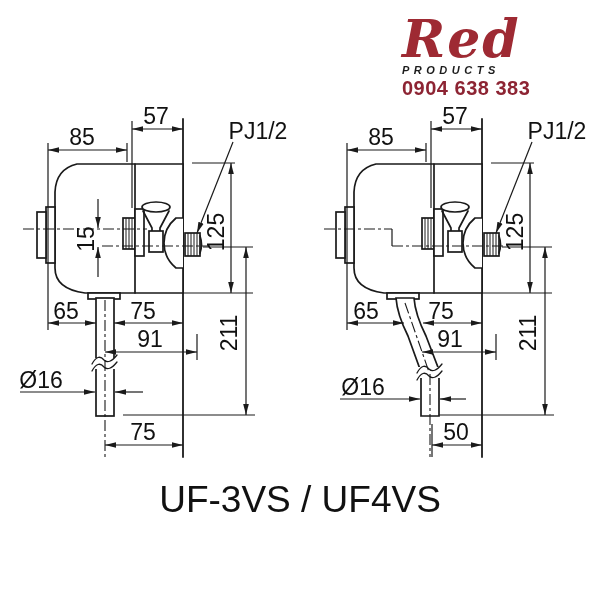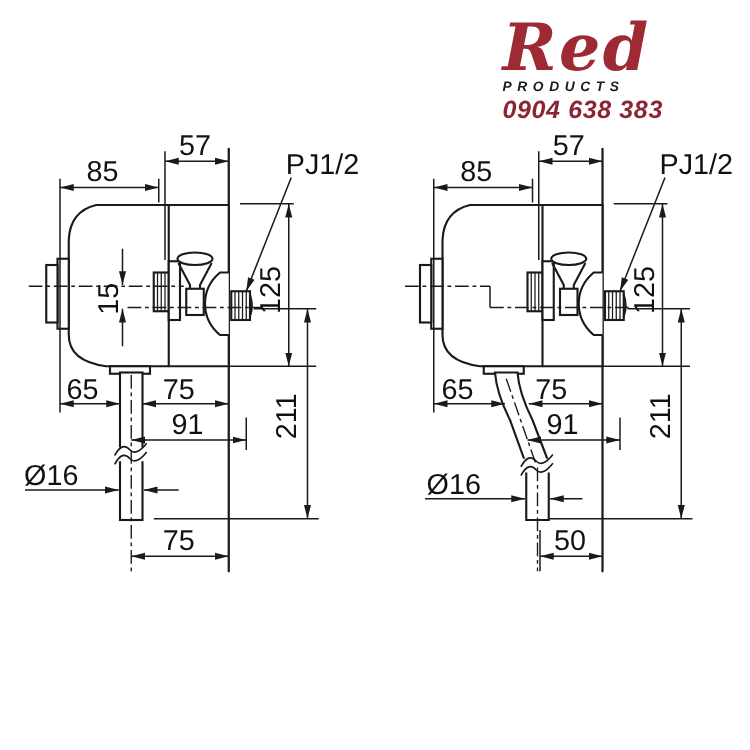--- a/index.html
+++ b/index.html
@@ -6,21 +6,21 @@
   body{width:600px;height:600px;background:#ffffff;position:relative;overflow:hidden;
        font-family:"Liberation Sans",sans-serif;}
   .page{position:absolute;inset:0;}
   
   .logo{position:absolute;top:12px;right:8px;width:190px;text-align:left;}
   .brand{font-family:"DejaVu Serif",serif;font-style:italic;font-weight:bold;
          font-size:52px;line-height:54px;color:#9e2a33;letter-spacing:2px;padding-right:4px;}
   .brand-sub{font-size:11px;font-weight:bold;letter-spacing:4.5px;color:#1c1c1c;
              margin-top:-2px;padding-right:22px;font-style:italic;}
   .brand-phone{font-size:20px;font-weight:bold;color:#8d2433;margin-top:1px;padding-right:2px;
-               letter-spacing:0.5px;font-style:italic;}
+               letter-spacing:0.5px;}
   
   .title{position:absolute;top:479px;left:0;width:600px;text-align:center;
          font-size:37px;color:#111;}
   
   svg{position:absolute;left:0;top:0;}
   .art{stroke:#1a1a1a;stroke-width:1.7;fill:none;stroke-linecap:round;}
   .artf{stroke:#1a1a1a;stroke-width:1.7;fill:#ffffff;}
   .rib{stroke:#1a1a1a;stroke-width:1;fill:none;}
   .dim{stroke:#1a1a1a;stroke-width:1.2;fill:none;}
   .cl{stroke:#1a1a1a;stroke-width:1.1;fill:none;stroke-dasharray:11,3,3,3;}
@@ -148,13 +148,14 @@
       <text class="mid" transform="translate(33,232) rotate(-90)" y="8">125</text>
       <text class="mid" transform="translate(46,333) rotate(-90)" y="8">211</text>
       <text class="mid" x="-116" y="319">65</text>
       <text class="mid" x="-41" y="319">75</text>
       <text class="mid" x="-32" y="347">91</text>
       <text class="mid" x="-119" y="395">Ø16</text>
       <text class="mid" x="-26" y="440">50</text>
     </g>
   </svg>
 
+  <div class="title">UF-3VS / UF4VS</div>
 </div>
 
 </body></html>

